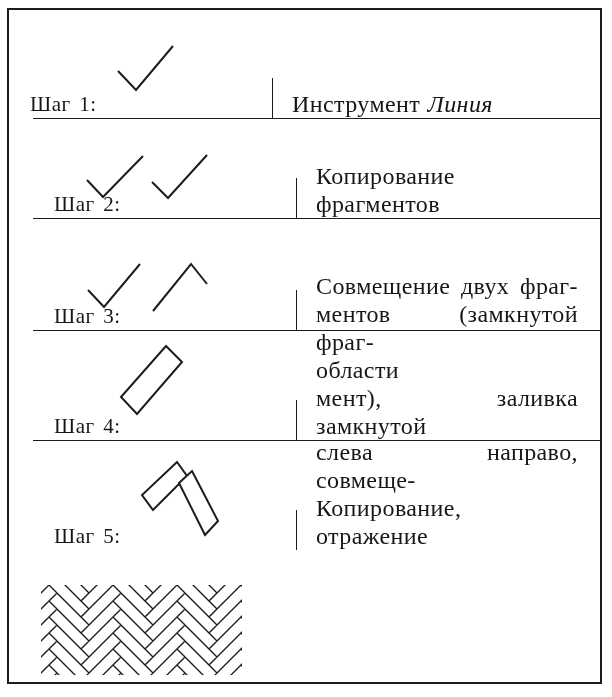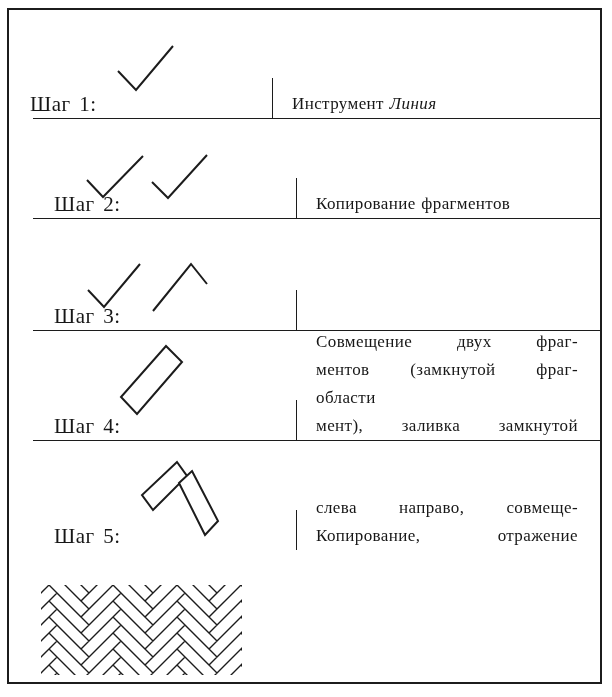--- a/index.html
+++ b/index.html
@@ -7,21 +7,21 @@
         font-family:"Liberation Serif","DejaVu Serif",serif;color:#171717;}
   .tbl{position:absolute;left:7px;top:8px;width:595px;height:676px;
        border:2px solid #1c1c1c;display:flex;flex-direction:column;box-sizing:border-box;}
   .row{display:flex;box-sizing:border-box;align-items:flex-end;}
   .row + .row{border-top:1.5px solid #1c1c1c;margin-left:24px;}
   .r1{height:108px}.r2{height:100px}.r3{height:112px}.r4{height:110px}.r5{height:110px}.r6{flex:1}
   .cell{box-sizing:border-box;}
   .left{width:264px;border-right:1.5px solid #1c1c1c;padding:12px 0 0 21px;}
   .right{flex:1;padding:11px 22px 0 19px;}
   .step{font-size:21px;line-height:28px;letter-spacing:.5px;word-spacing:3px;white-space:nowrap;}
-  .dline{font-size:17px;line-height:28px;letter-spacing:.4px;word-spacing:1px;min-height:28px;}
+  .dline{font-size:24px;line-height:28px;letter-spacing:.4px;word-spacing:1px;min-height:28px;}
   .dline.just{text-align:justify;text-align-last:justify;}
   .overlay{position:absolute;left:0;top:0;pointer-events:none;}
   .overlay path{stroke:#1c1c1c;stroke-width:2;fill:none;}
   .overlay path.bar{fill:#ffffff;}
   .overlay path.pat{stroke-width:1.4;}
   i{font-style:italic;}
 </style>
 </head>
 <body>
 

